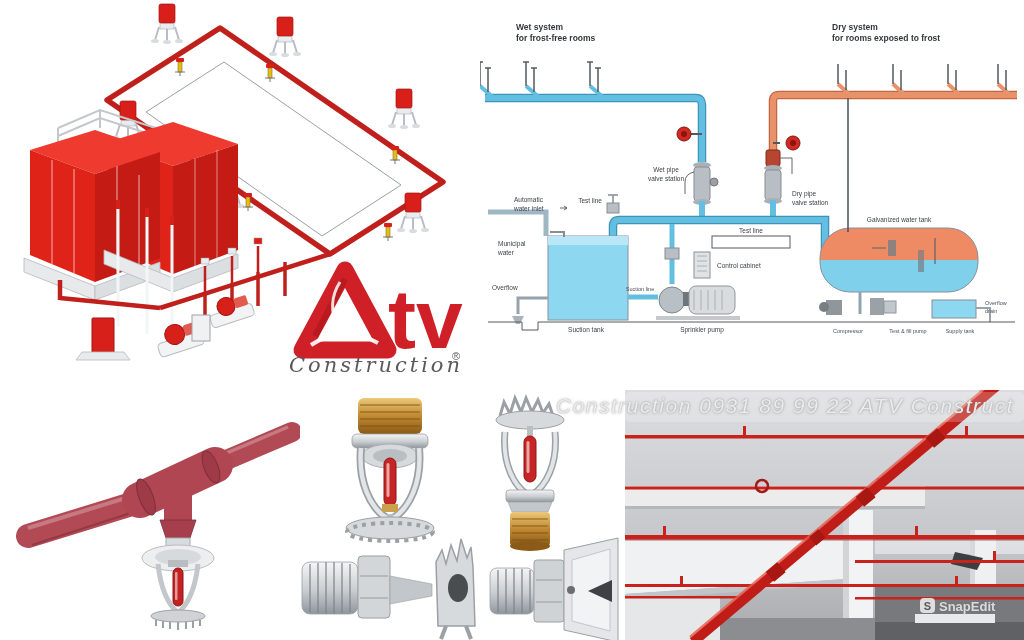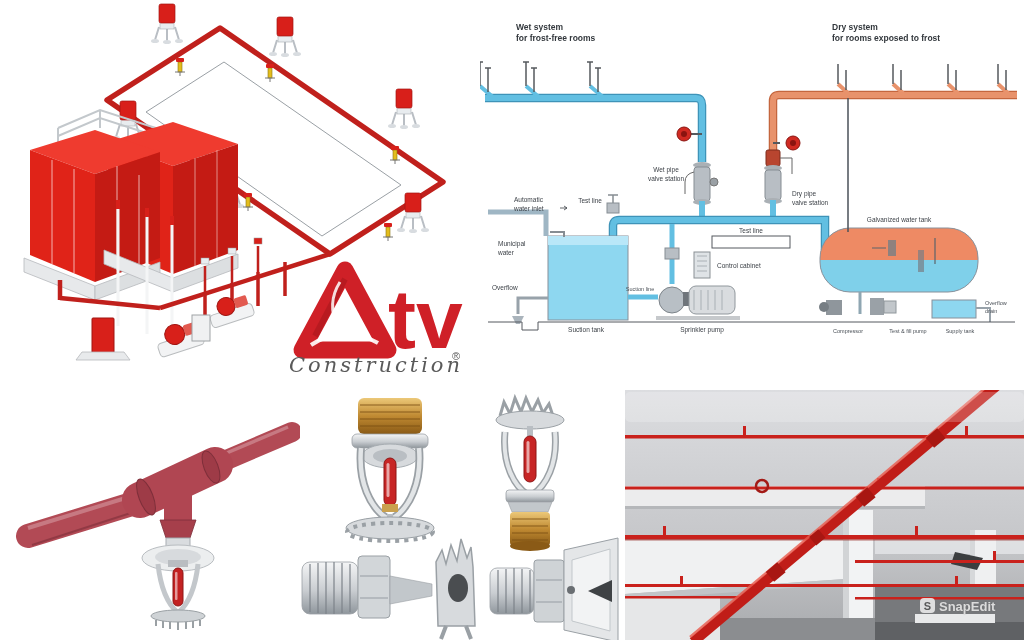--- a/index.html
+++ b/index.html
@@ -475,14 +475,15 @@
 
   <rect x="0" y="2" width="399" height="30" rx="5" fill="#ffffff" opacity="0.22"></rect>
 
   <g opacity="0.88">
     <rect x="295" y="208" width="15" height="15" rx="4" fill="#ededed"></rect>
     <text x="302.5" y="220" text-anchor="middle" font-size="11" font-weight="bold" fill="#555">S</text>
     <text x="314" y="220.5" font-size="13" font-weight="bold" fill="#e9e9e9" style="text-shadow:0 0 2px rgba(90,90,90,.5)">SnapEdit</text>
   </g>
 </svg>
 
+<div id="watermark" class="abs">Construction 0931 89 99 22 ATV Construct</div>
 
 </div>
 
 </body></html>

